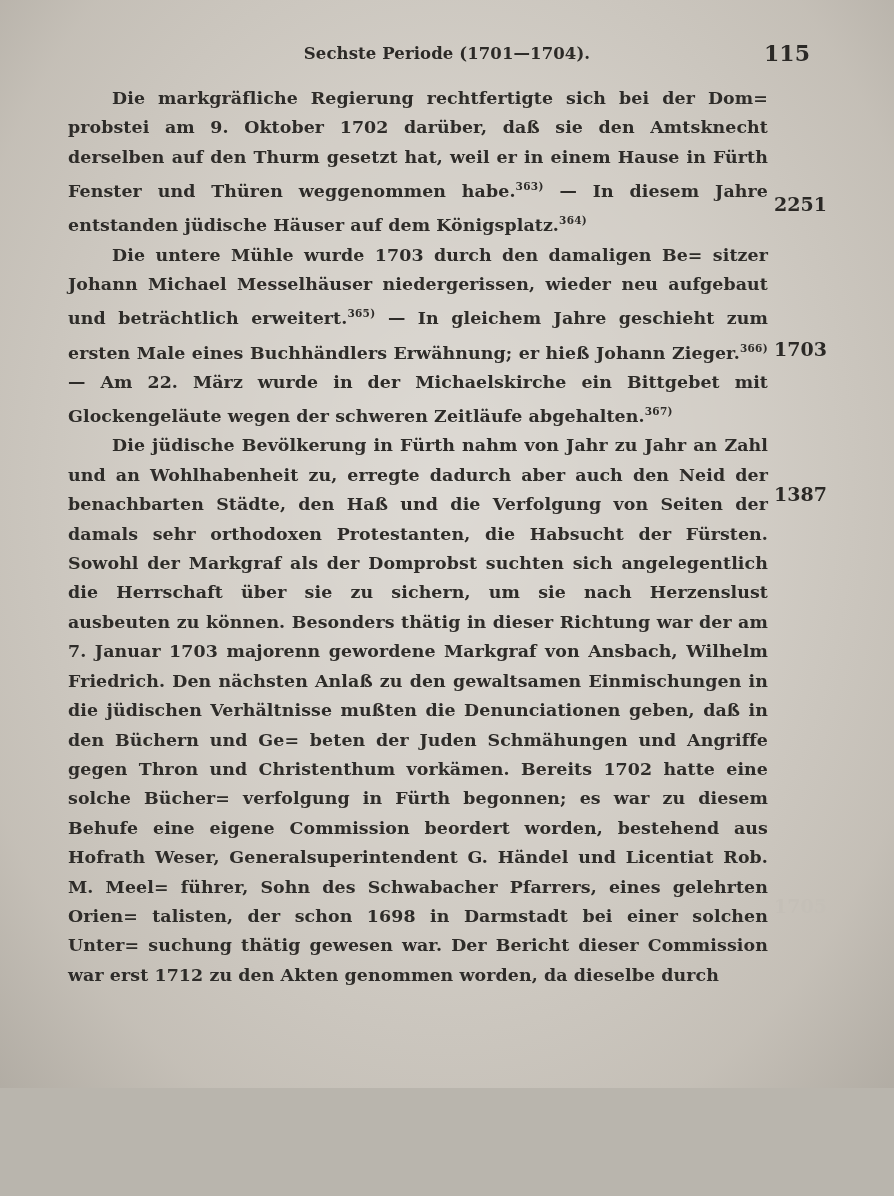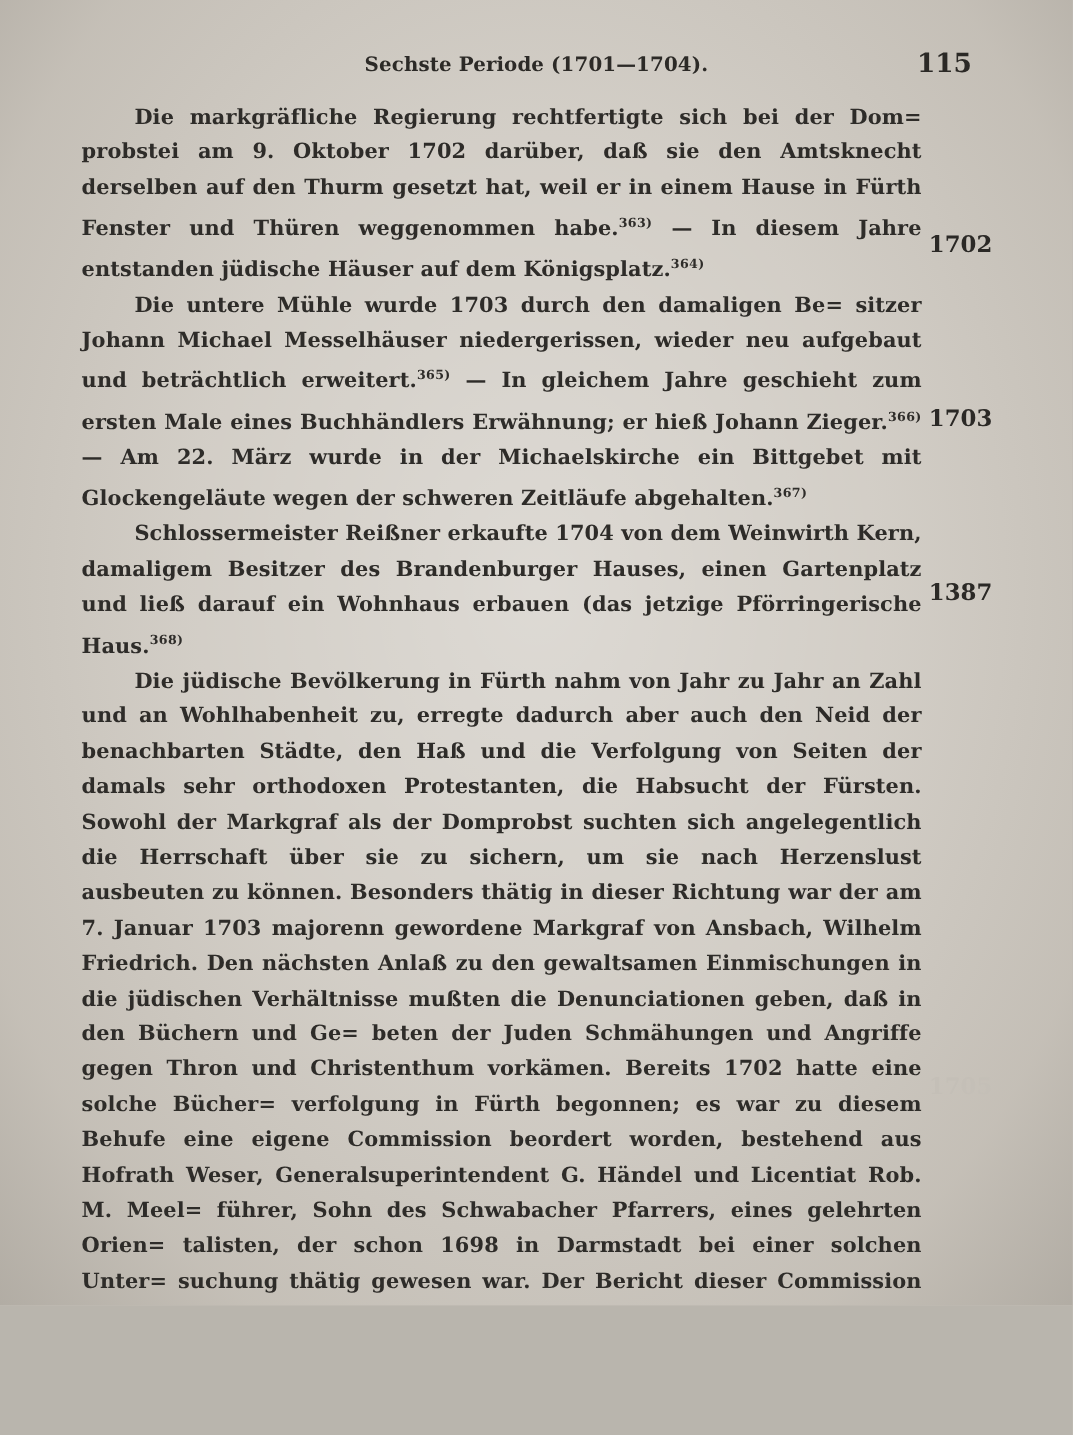--- a/index.html
+++ b/index.html
@@ -126,26 +126,25 @@
   <div class="sheet">
 
     <div class="header">
       <div class="running-title fr">Sechste Periode (1701—1704).</div>
       <div class="folio">115</div>
     </div>
 
     <div class="body fr" id="body-text">
         <p class="ind"><span>Die markgräfliche Regierung rechtfertigte sich bei der Dom= probstei am 9. Oktober 1702 darüber, daß sie den Amtsknecht derselben auf den Thurm gesetzt hat, weil er in einem Hause in Fürth Fenster und Thüren weggenommen habe.</span><span class="sup">363)</span><span> — In diesem Jahre entstanden jüdische Häuser auf dem Königsplatz.</span><span class="sup">364)</span></p>
         <p class="ind"><span>Die untere Mühle wurde 1703 durch den damaligen Be= sitzer Johann Michael Messelhäuser niedergerissen, wieder neu aufgebaut und beträchtlich erweitert.</span><span class="sup">365)</span><span> — In gleichem Jahre geschieht zum ersten Male eines Buchhändlers Erwähnung; er hieß Johann Zieger.</span><span class="sup">366)</span><span> — Am 22. März wurde in der Michaelskirche ein Bittgebet mit Glockengeläute wegen der schweren Zeitläufe abgehalten.</span><span class="sup">367)</span></p>
-        <p class="ind"><span>Schlossermeister Reißner erkaufte 1704 von dem Weinwirth Kern, damaligem Besitzer des Brandenburger Hauses, einen Gartenplatz und ließ darauf ein Wohnhaus erbauen (das jetzige Pförringerische Haus.</span><span class="sup">368)</span></p>
         <p class="ind"><span>Die jüdische Bevölkerung in Fürth nahm von Jahr zu Jahr an Zahl und an Wohlhabenheit zu, erregte dadurch aber auch den Neid der benachbarten Städte, den Haß und die Verfolgung von Seiten der damals sehr orthodoxen Protestanten, die Habsucht der Fürsten.  Sowohl der Markgraf als der Domprobst suchten sich angelegentlich die Herrschaft über sie zu sichern, um sie nach Herzenslust ausbeuten zu können.  Besonders thätig in dieser Richtung war der am 7. Januar 1703 majorenn gewordene Markgraf von Ansbach, Wilhelm Friedrich.  Den nächsten Anlaß zu den gewaltsamen Einmischungen in die jüdischen Verhältnisse mußten die Denunciationen geben, daß in den Büchern und Ge= beten der Juden Schmähungen und Angriffe gegen Thron und Christenthum vorkämen.  Bereits 1702 hatte eine solche Bücher= verfolgung in Fürth begonnen; es war zu diesem Behufe eine eigene Commission beordert worden, bestehend aus Hofrath Weser, Generalsuperintendent G. Händel und Licentiat Rob. M. Meel= führer, Sohn des Schwabacher Pfarrers, eines gelehrten Orien= talisten, der schon 1698 in Darmstadt bei einer solchen Unter= suchung thätig gewesen war.  Der Bericht dieser Commission war erst 1712 zu den Akten genommen worden, da dieselbe durch</span></p>
       </div>
 
     <div id="marginalia-layer">
-        <div class="marginal" style="top: 153px;">1702</div>
+        <div class="marginal" style="top: 153px;">2251</div>
         <div class="marginal" style="top: 298px;">1703</div>
         <div class="marginal" style="top: 443px;">1387</div>
         <div class="marginal faded" style="top: 855px;">1705</div>
       </div>
 
     <div class="signature">
       <span>8</span><span class="star">*</span>
     </div>
 
   </div>

